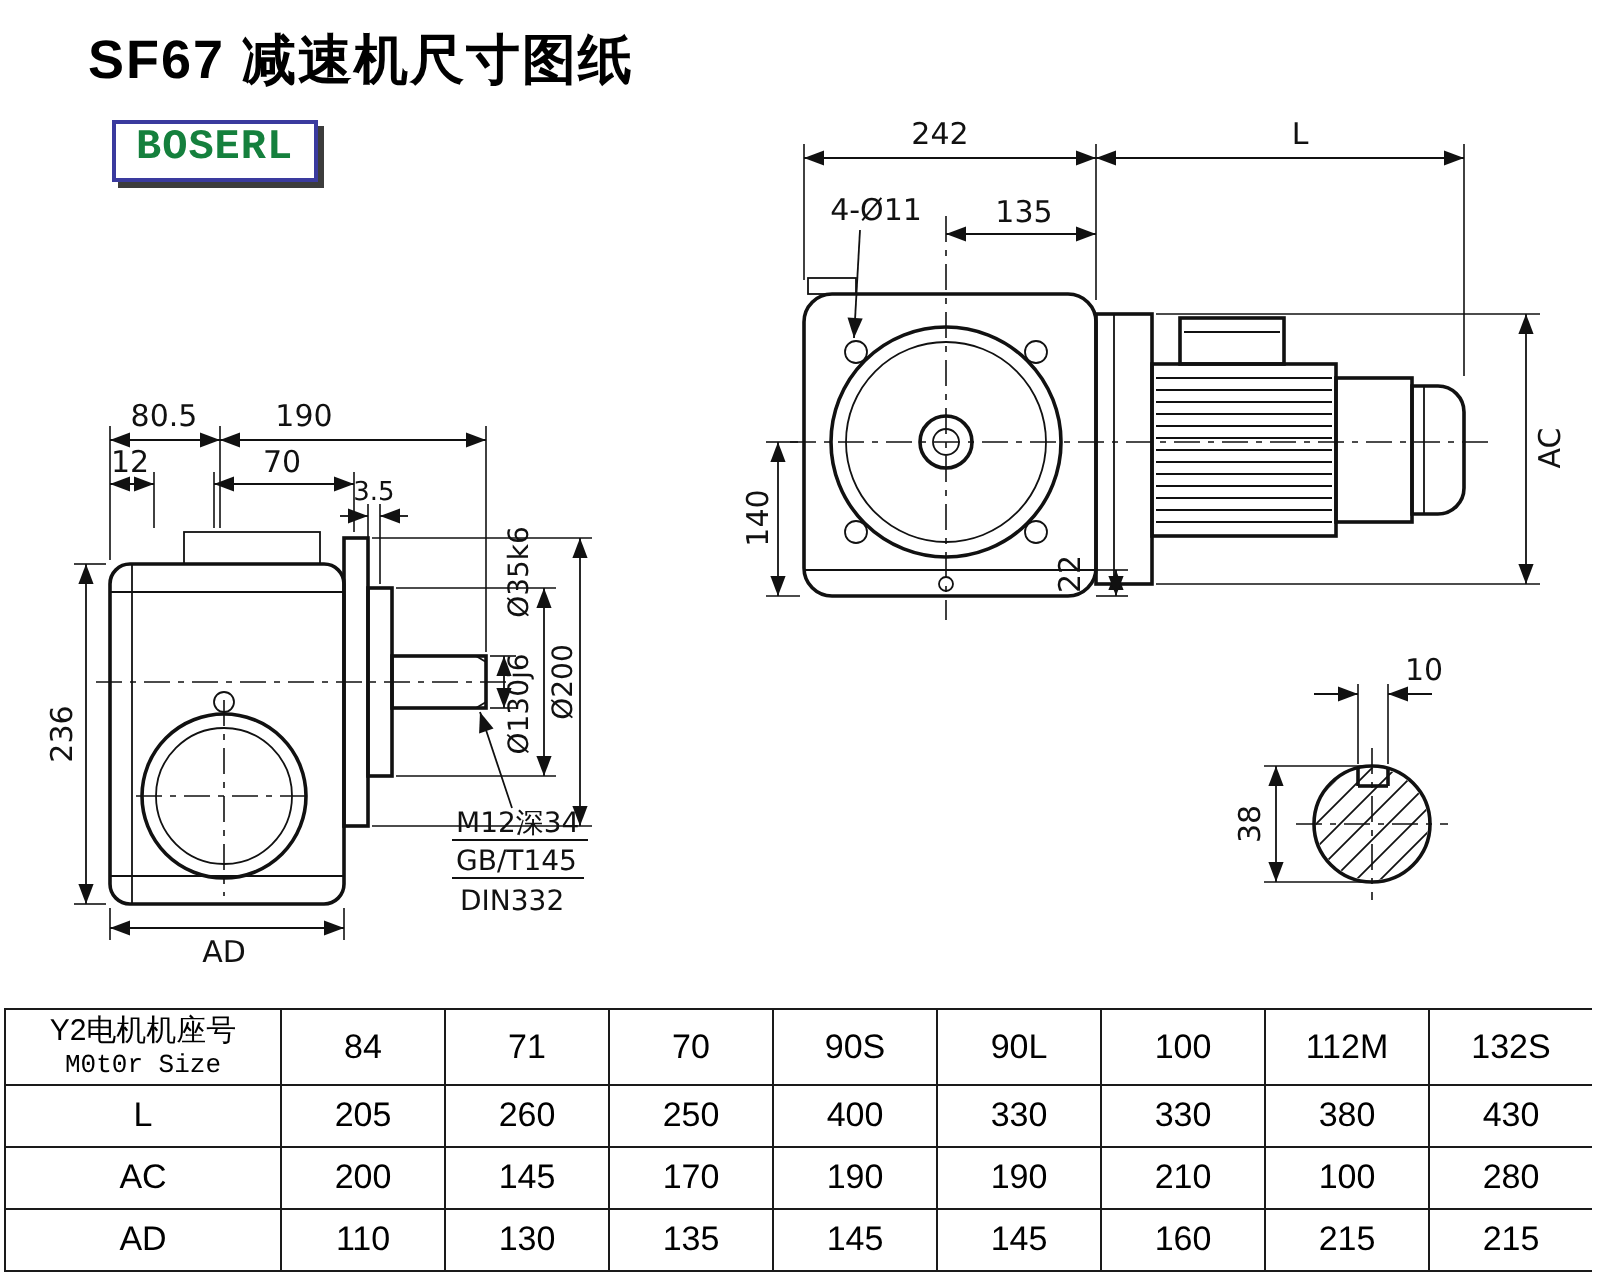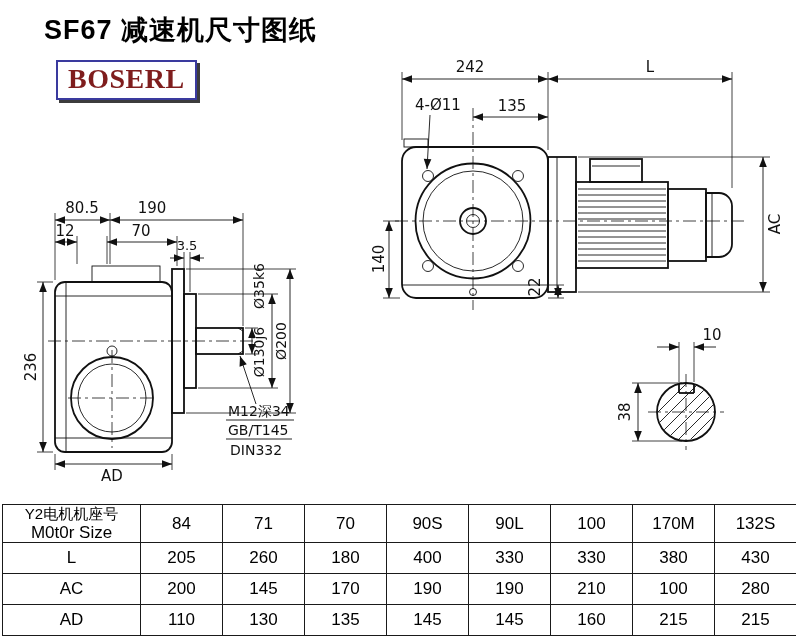--- a/index.html
+++ b/index.html
@@ -2,37 +2,37 @@
 <html><head>
 <meta charset="utf-8">
 <style>
   html,body{margin:0;padding:0;background:#fff;}
   .sheet{position:relative;width:796px;height:637px;background:#fff;overflow:hidden;
          font-family:"Liberation Sans",sans-serif;color:#000;}
   .title{position:absolute;left:44px;top:12px;font-size:27px;font-weight:bold;
          letter-spacing:1px;color:#000;white-space:nowrap;}
   .logo{position:absolute;left:56px;top:60px;border:2px solid #3a3a9e;
         box-shadow:3px 3px 0 #3c3c3c;padding:1px 10px 3px;background:#fff;
-        color:#7f1d1d;font-family:Liberation Serif, serif;font-size:28px;
+        color:#15803d;font-family:Liberation Mono, monospace;font-size:21px;
         font-weight:bold;letter-spacing:.5px;}
   svg{position:absolute;left:0;top:0;}
   .out{fill:none;stroke:#111;stroke-width:1.8;}
   .thin{fill:none;stroke:#111;stroke-width:.9;}
   .dim{fill:none;stroke:#111;stroke-width:.9;}
   .ext{fill:none;stroke:#111;stroke-width:.8;}
   .cl{fill:none;stroke:#111;stroke-width:.8;stroke-dasharray:13 4 3 4;}
   .dimtxt{font-family:"DejaVu Sans",sans-serif;font-size:15px;fill:#111;}
   .sm{font-size:13px;}
   .md{font-size:14px;}
   .dim-table{position:absolute;left:2px;top:504px;width:795px;border-collapse:collapse;
              table-layout:fixed;text-align:center;color:#000;background:#fff;}
   .dim-table td{border:1px solid #1a1a1a;font-size:17px;padding:0;height:30px;}
   .dim-table tr.hrow td{height:37px;margin-left:32px;}
   .hcn{font-size:15px;line-height:1.25;}
-  .hen{font-size:17px;line-height:1.1;}
+  .hen{font-size:13px;line-height:1.1;font-family:Liberation Mono, monospace;}
 </style>
 </head>
 <body>
 
 <div class="sheet">
 
   <div class="title">SF67 减速机尺寸图纸</div>
   <div class="logo">BOSERL</div>
 
   <svg width="800" height="505" viewBox="0 0 800 505">
@@ -243,28 +243,28 @@
       <td>
         <div class="hcn">Y2电机机座号</div>
         <div class="hen">M0t0r Size</div>
       </td>
       <td>84</td>
       <td>71</td>
       <td>70</td>
       <td>90S</td>
       <td>90L</td>
       <td>100</td>
-      <td>170M</td>
+      <td>112M</td>
       <td>132S</td>
     </tr>
     <tr>
       <td>L</td>
       <td>205</td>
       <td>260</td>
-      <td>180</td>
+      <td>250</td>
       <td>400</td>
       <td>330</td>
       <td>330</td>
       <td>380</td>
       <td>430</td>
     </tr>
     <tr>
       <td>AC</td>
       <td>200</td>
       <td>145</td>

